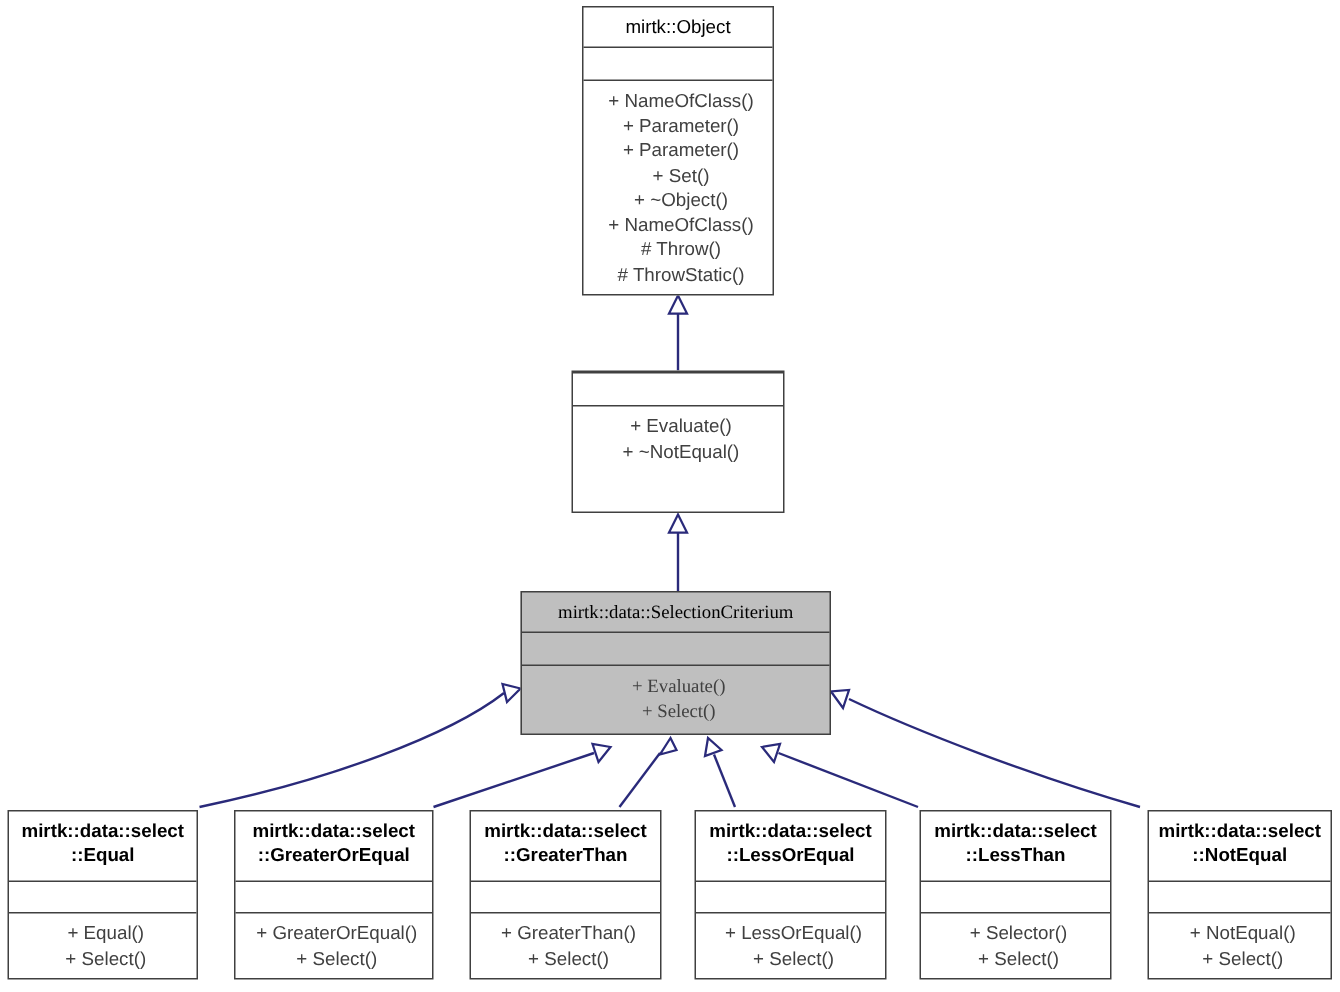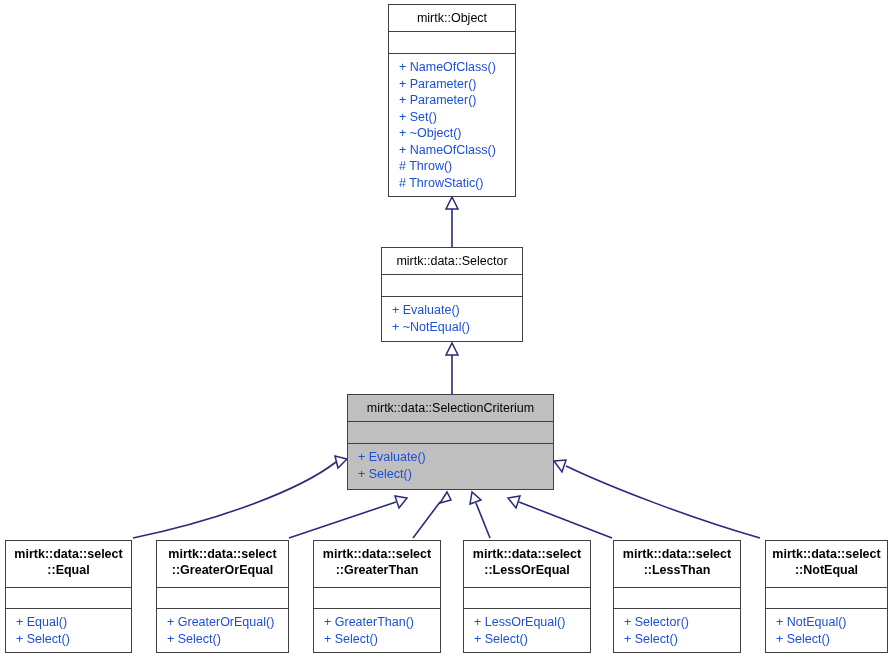--- a/index.html
+++ b/index.html
@@ -67,35 +67,36 @@
     font-size: 12.5px;
     line-height: 16px;
   }
 
   .cls-ops {
     box-sizing: border-box;
     border-top: 1px solid #404040;
     padding: 5px 6px 5px 10px;
     font-size: 12.5px;
     line-height: 16.5px;
-    color: #1d4ed8;
+    color: #404040;
     flex: 1 1 auto;
+    text-align: center;
   }
   .op-line {
     white-space: pre;
   }
 
   
   #box-object            { left: 388px; top: 4px;   width: 128px; height: 193px; }
   #box-object .cls-attrs { height: 26px; }
 
   #box-selector             { left: 381px; top: 247px; width: 142px; height: 95px; }
   #box-selector .cls-attrs  { height: 22px; }
 
-  #box-criterium            { left: 347px; top: 394px; width: 207px; height: 96px; }
+  #box-criterium            { left: 347px; top: 394px; width: 207px; height: 96px; font-family: Liberation Serif, serif; }
   #box-criterium .cls-attrs { height: 22px; }
 
   .leaf {
     top: 540px;
     width: 127px;
     height: 113px;
   }
   .leaf .cls-name  { height: 47px; font-weight: bold; }
   .leaf .cls-attrs { height: 21px; }
 
@@ -182,21 +183,20 @@
       <div class="op-line">+ Parameter()</div>
       <div class="op-line">+ Set()</div>
       <div class="op-line">+ ~Object()</div>
       <div class="op-line">+ NameOfClass()</div>
       <div class="op-line"># Throw()</div>
       <div class="op-line"># ThrowStatic()</div>
     </div>
   </div>
 
   <div class="uml-class" id="box-selector">
-    <div class="cls-name">mirtk::data::Selector</div>
     <div class="cls-attrs"></div>
     <div class="cls-ops">
       <div class="op-line">+ Evaluate()</div>
       <div class="op-line">+ ~NotEqual()</div>
     </div>
   </div>
 
   <div class="uml-class highlight" id="box-criterium">
     <div class="cls-name">mirtk::data::SelectionCriterium</div>
     <div class="cls-attrs"></div>

